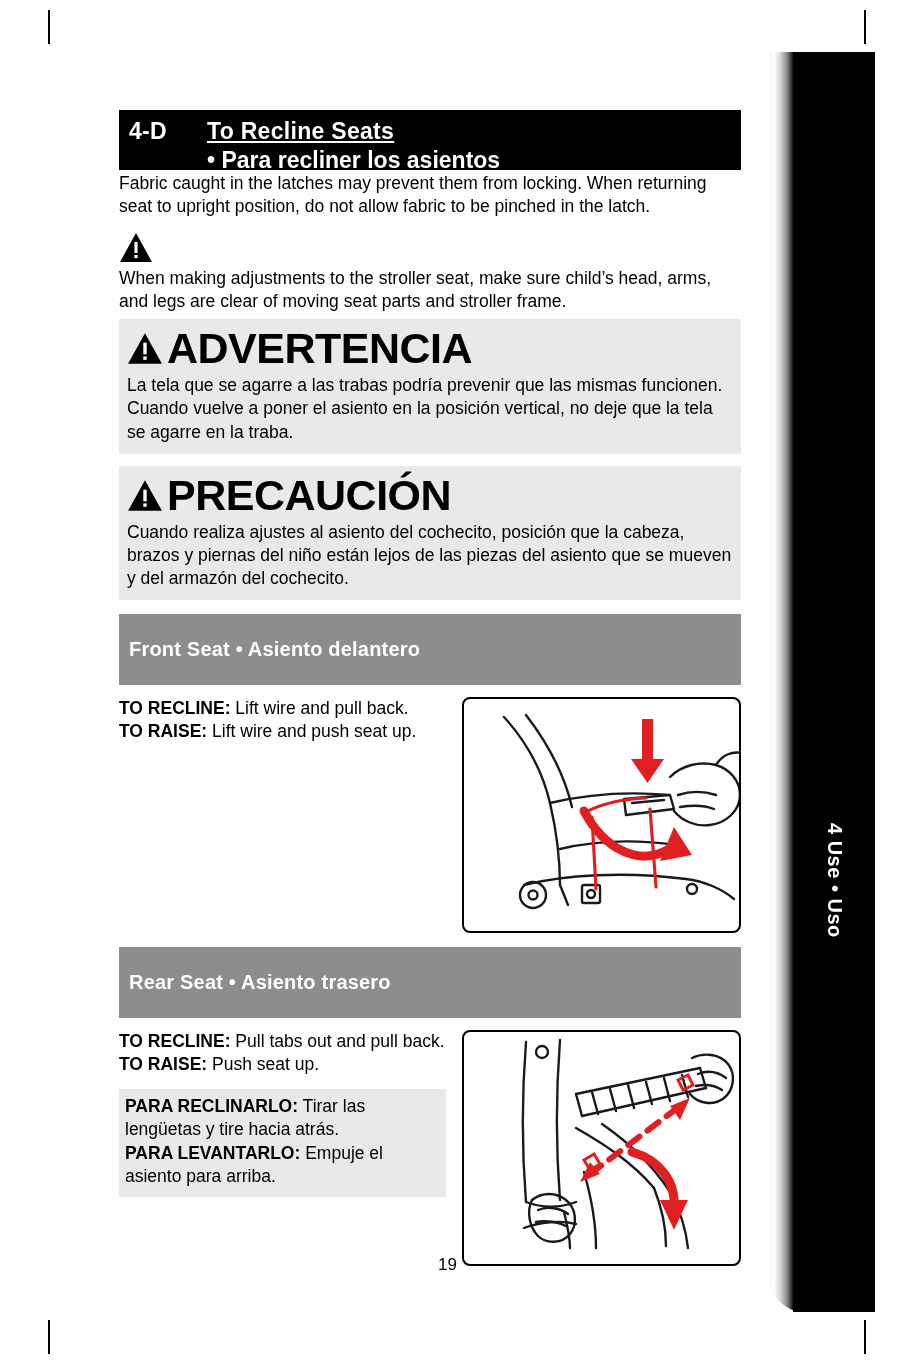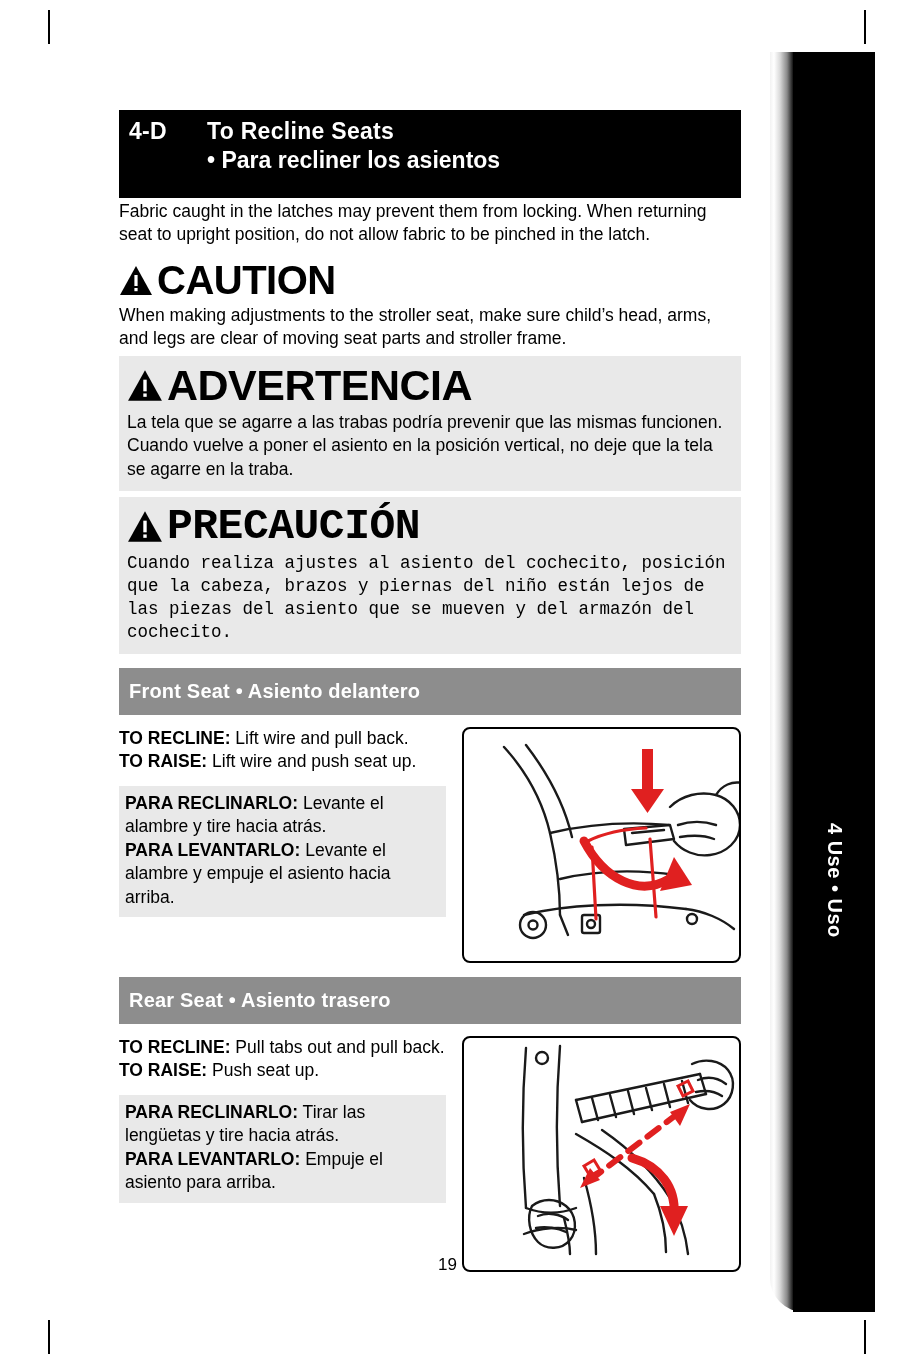--- a/index.html
+++ b/index.html
@@ -66,21 +66,22 @@
     left: 119px;
     top: 110px;
     width: 622px;
   }
 
   .section-head {
     background: #000;
     color: #fff;
     padding: 8px 10px 10px 10px;
     box-sizing: border-box;
-    height: 88px;
+    height: 60px;
+    text-decoration: underline;
   }
   .section-head .line1 {
     font-size: 23px;
     font-weight: bold;
     letter-spacing: 0.3px;
   }
   .section-head .line1 .code {
     display: inline-block;
     width: 78px;
   }
@@ -118,21 +119,21 @@
     font-size: 17.5px;
     line-height: 1.32;
     color: #000;
   }
 
   .bar {
     background: #8d8d8d;
     color: #fff;
     font-weight: bold;
     font-size: 20px;
-    padding: 12px 10px;
+    padding: 24px 10px;
     margin-top: 14px;
     letter-spacing: 0.2px;
   }
 
   .row {
     display: flex;
     margin-top: 12px;
     gap: 16px;
   }
   .col-text {
@@ -195,64 +196,59 @@
 
   <div class="alert-block">
     <div class="alert-title">
       <span>
         <svg class="warn-svg" width="34" height="31" viewBox="0 0 34 31" aria-hidden="true">
           <polygon points="17,1 33,30 1,30" fill="#000"></polygon>
           <rect x="15.4" y="10" width="3.2" height="11" fill="#fff"></rect>
           <rect x="15.4" y="23" width="3.2" height="3.2" fill="#fff"></rect>
         </svg>
       </span>
-      <span class="word">CAUTION</span>
     </div>
     <div class="alert-body">When making adjustments to the stroller seat, make sure child’s head, arms, and legs are clear of moving seat parts and stroller frame.</div>
   </div>
 
   <div class="alert-block shaded">
     <div class="alert-title big">
       <span>
         <svg class="warn-svg" width="36" height="33" viewBox="0 0 34 31" aria-hidden="true">
           <polygon points="17,1 33,30 1,30" fill="#000"></polygon>
           <rect x="15.4" y="10" width="3.2" height="11" fill="#fff"></rect>
           <rect x="15.4" y="23" width="3.2" height="3.2" fill="#fff"></rect>
         </svg>
       </span>
       <span class="word">ADVERTENCIA</span>
     </div>
     <div class="alert-body">La tela que se agarre a las trabas podría prevenir que las mismas funcionen. Cuando vuelve a poner el asiento en la posición vertical, no deje que la tela se agarre en la traba.</div>
   </div>
 
-  <div class="alert-block shaded" style="margin-top:6px;font-family:Liberation Mono, monospace;">
+  <div class="alert-block shaded" style="margin-top:12px;">
     <div class="alert-title big">
       <span>
         <svg class="warn-svg" width="36" height="33" viewBox="0 0 34 31" aria-hidden="true">
           <polygon points="17,1 33,30 1,30" fill="#000"></polygon>
           <rect x="15.4" y="10" width="3.2" height="11" fill="#fff"></rect>
           <rect x="15.4" y="23" width="3.2" height="3.2" fill="#fff"></rect>
         </svg>
       </span>
       <span class="word">PRECAUCIÓN</span>
     </div>
     <div class="alert-body">Cuando realiza ajustes al asiento del  cochecito, posición que la cabeza, brazos y piernas del niño están lejos de las piezas del asiento que se mueven y del armazón del cochecito.</div>
   </div>
 
   <div class="bar">Front Seat  •  Asiento delantero</div>
 
   <div class="row">
     <div class="col-text">
       <div class="para-en">
         <b>TO RECLINE:</b><span> Lift wire and pull back.</span><br>
         <b>TO RAISE:</b><span> Lift wire and push seat up.</span>
-      </div>
-      <div class="para-es">
-        <b>PARA RECLINARLO:</b><span> Levante el alambre y tire hacia atrás.</span><br>
-        <b>PARA LEVANTARLO:</b><span> Levante el alambre y empuje el asiento hacia arriba.</span>
       </div>
     </div>
 
     <div class="figure">
       <svg width="296" height="228" viewBox="0 0 296 228" aria-hidden="true">
         <g fill="none" stroke="#1a1a1a" stroke-width="2.4" stroke-linecap="round" stroke-linejoin="round">
 
           <path d="M40 18 C 60 40, 78 70, 86 104 C 92 130, 96 160, 96 186"></path>
           <path d="M62 16 C 82 42, 100 74, 108 108"></path>
           <path d="M86 104 C 120 96, 160 92, 205 96"></path>

